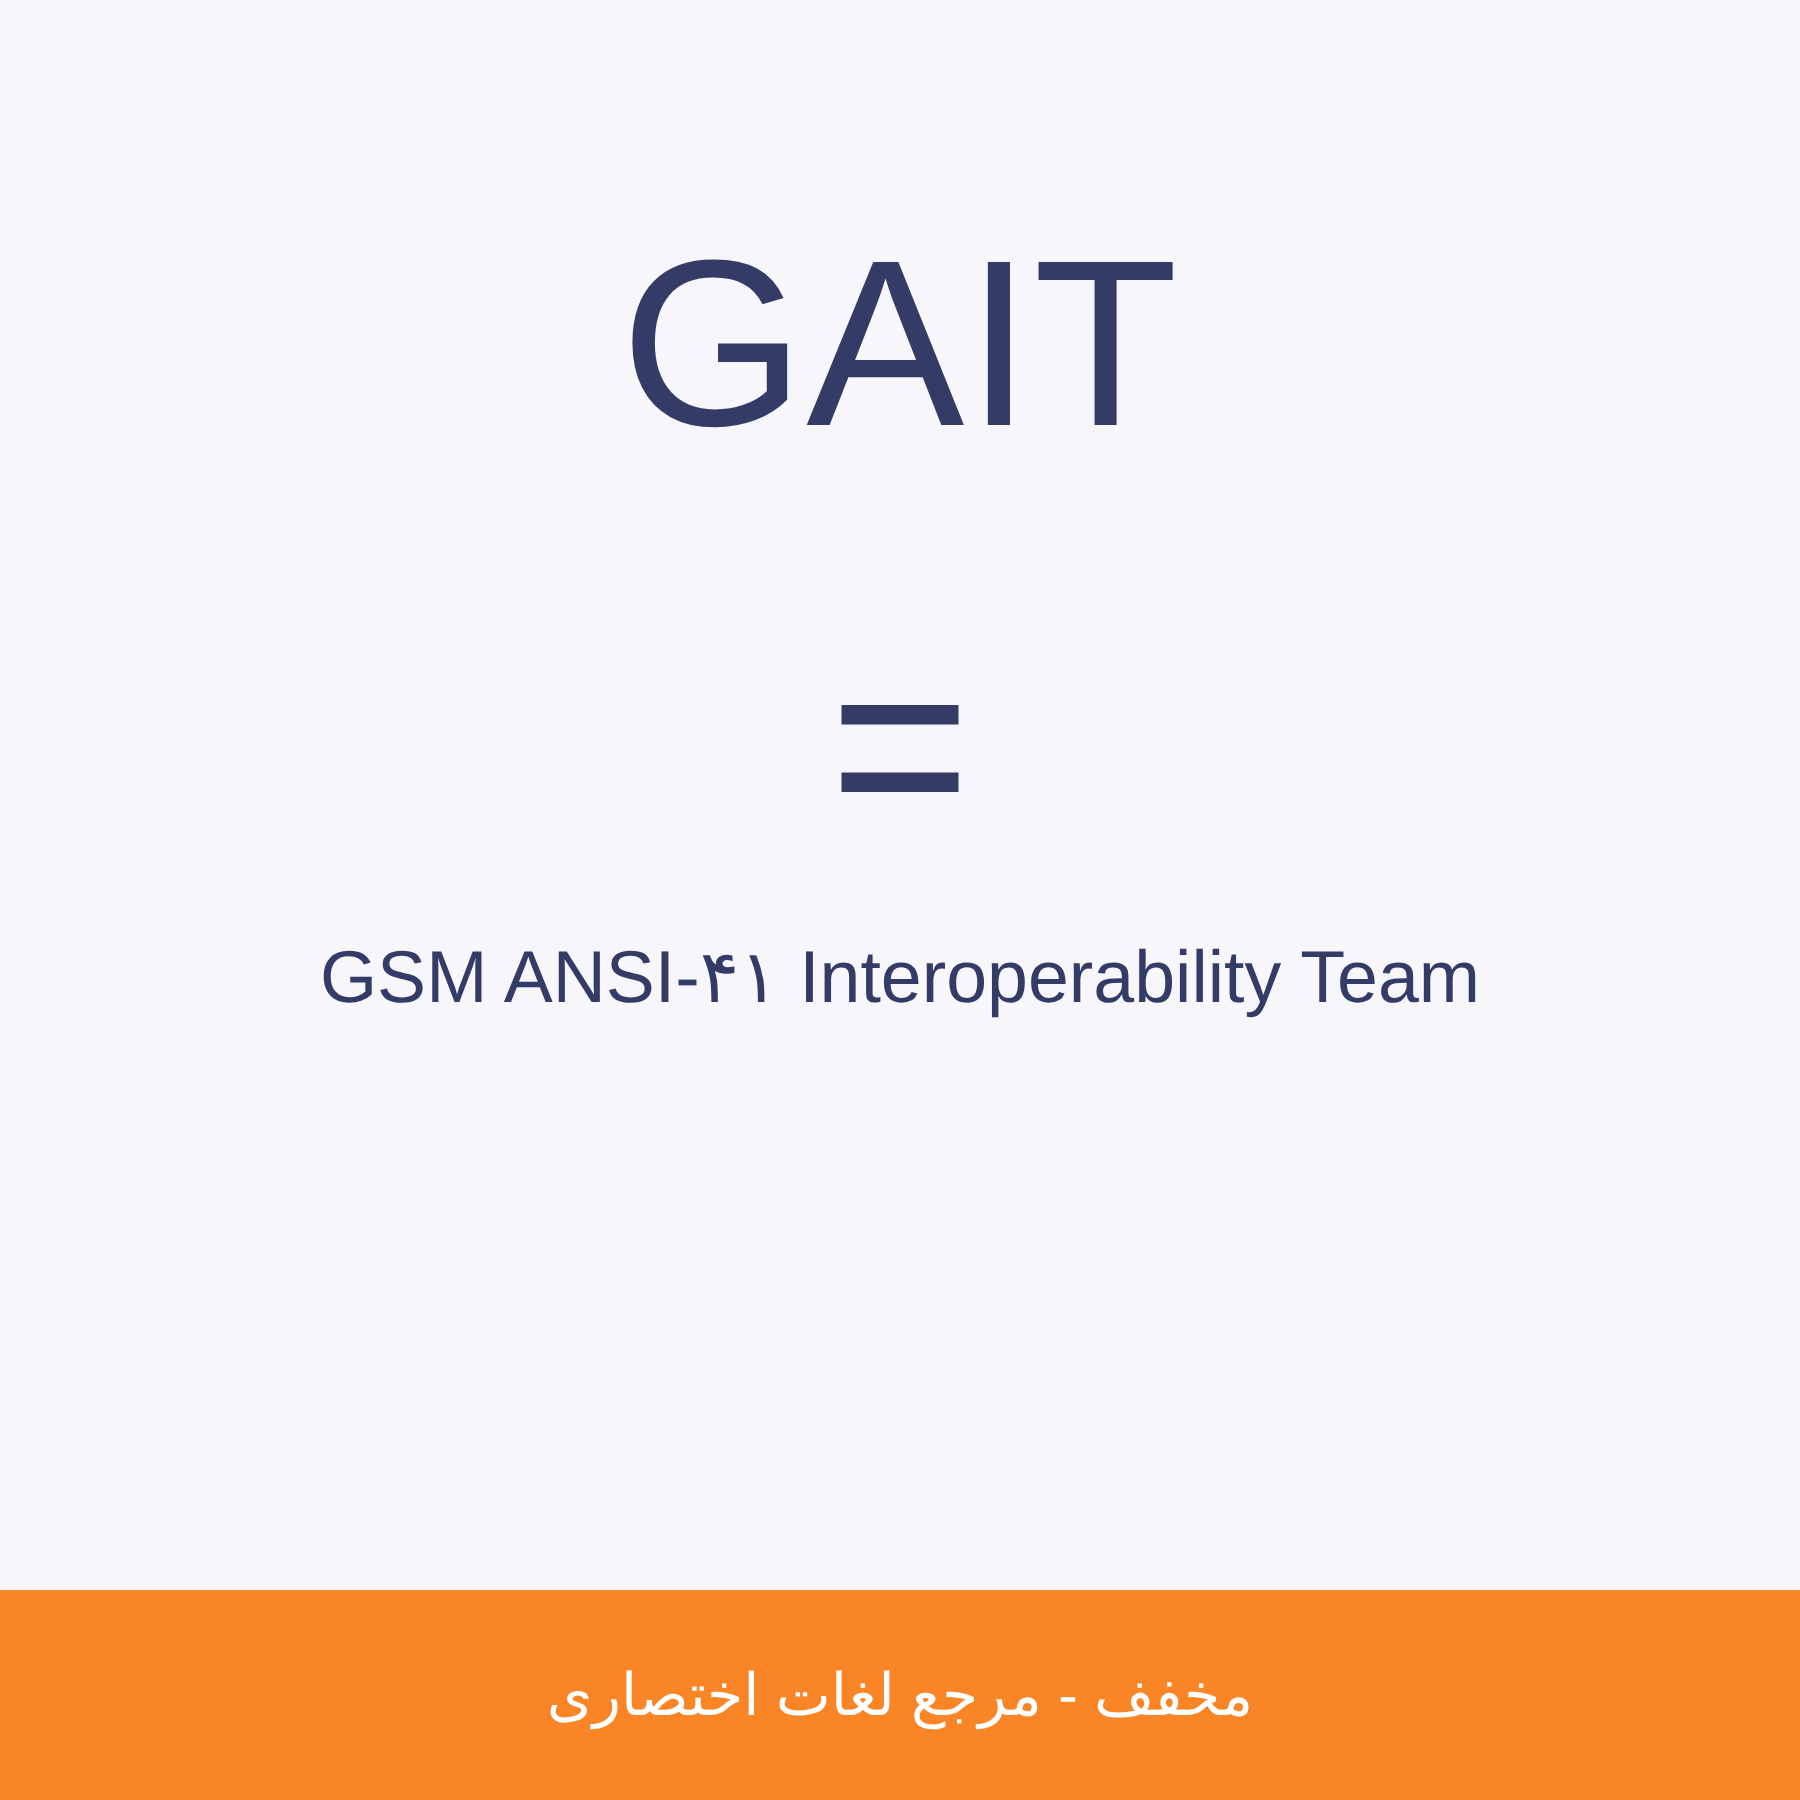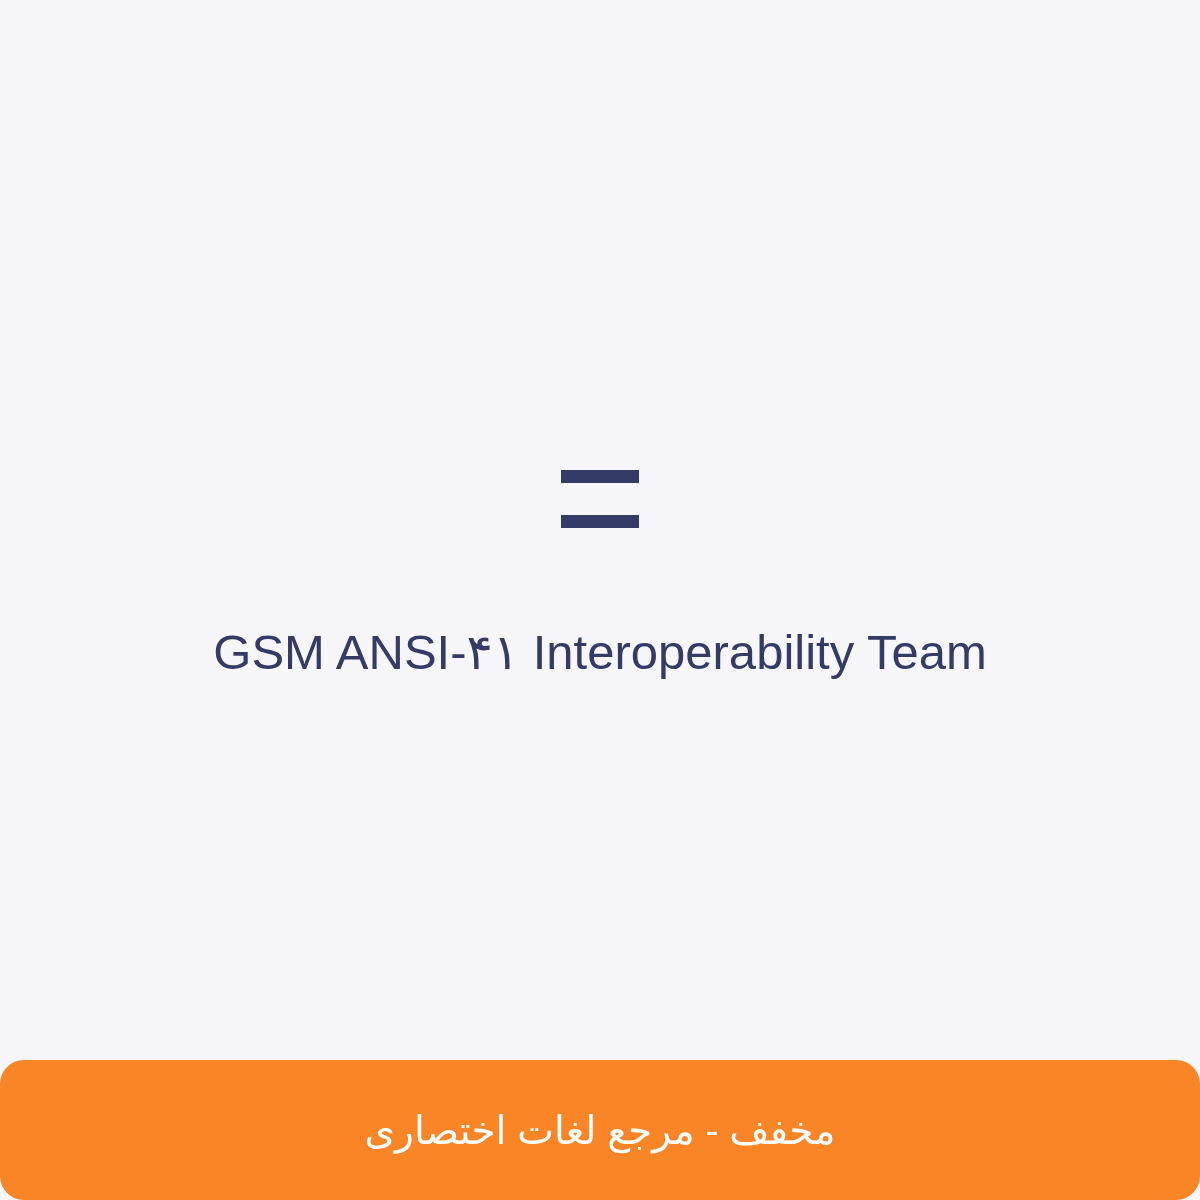--- a/index.html
+++ b/index.html
@@ -99,40 +99,40 @@
   .footer {
     position: absolute;
     left: 0;
     bottom: 0;
     width: 1200px;
     height: 140px;
     background: #fa8527;
     display: flex;
     align-items: center;
     justify-content: center;
-    border-radius: 24px;
   }
 
   .footer-text {
     color: #ffffff;
     font-size: 39px;
     line-height: 1;
     font-weight: 400;
     direction: rtl;
     text-align: center;
     white-space: nowrap;
   }
 </style>
 </head>
 <body>
 
 <div class="card">
 
   <div class="stage">
 
+    <div class="acronym">GAIT</div>
 
     <div class="equals">
       <span class="bar top"></span>
       <span class="bar bottom"></span>
     </div>
 
     <div class="expansion-wrap">
       <div class="expansion">GSM ANSI-۴۱ Interoperability Team</div>
     </div>
 

